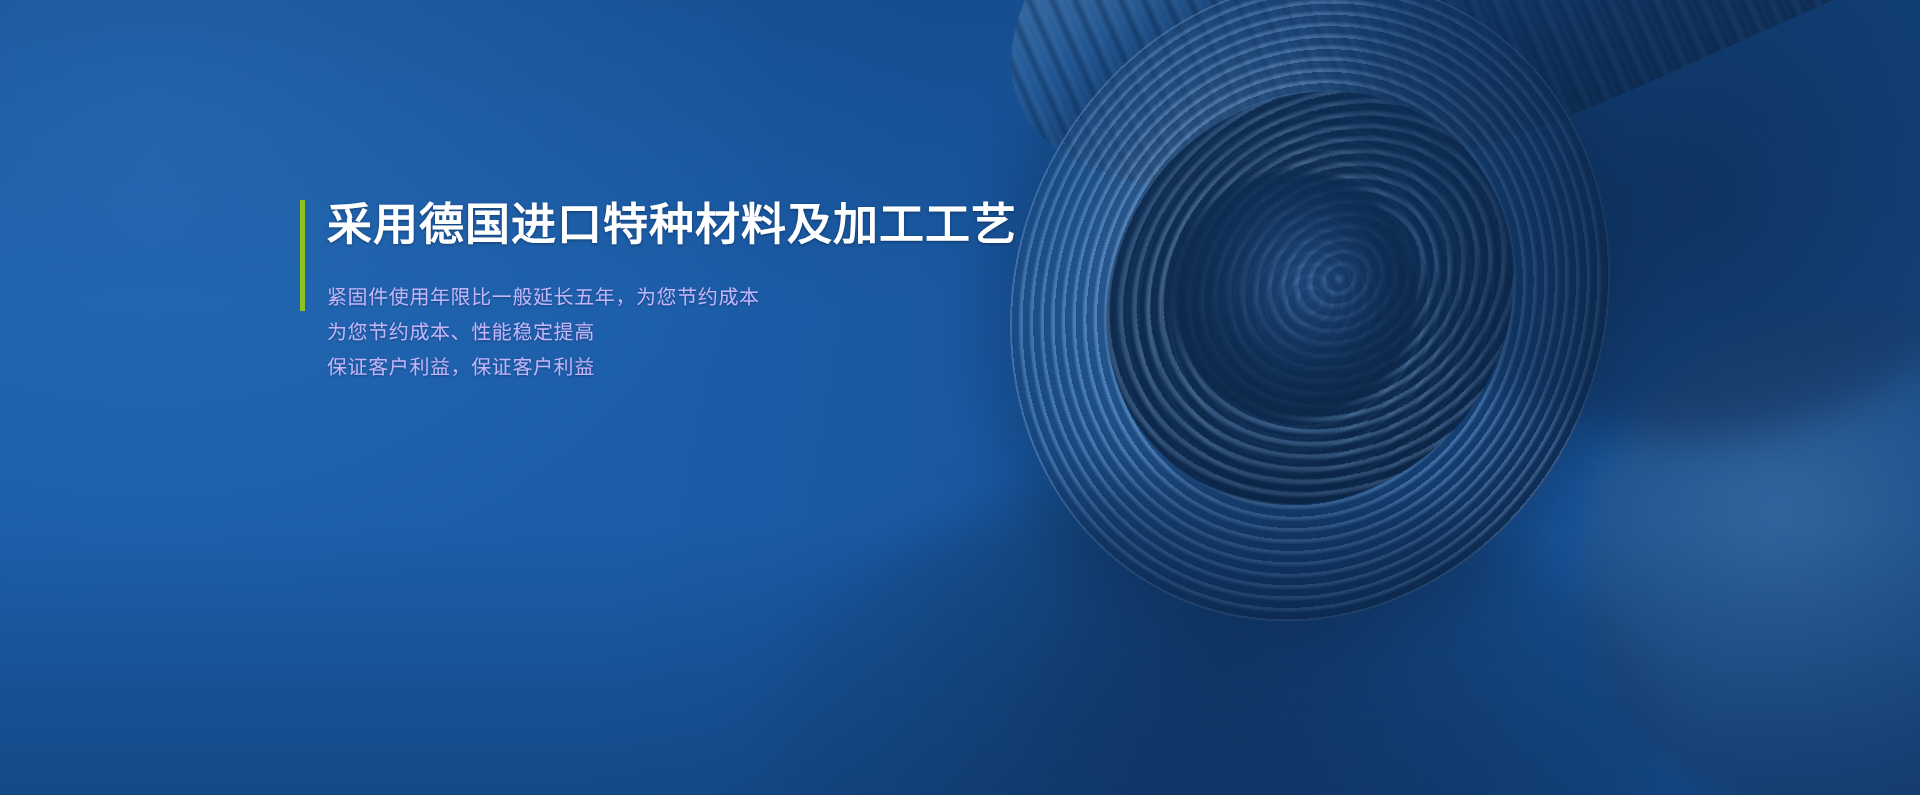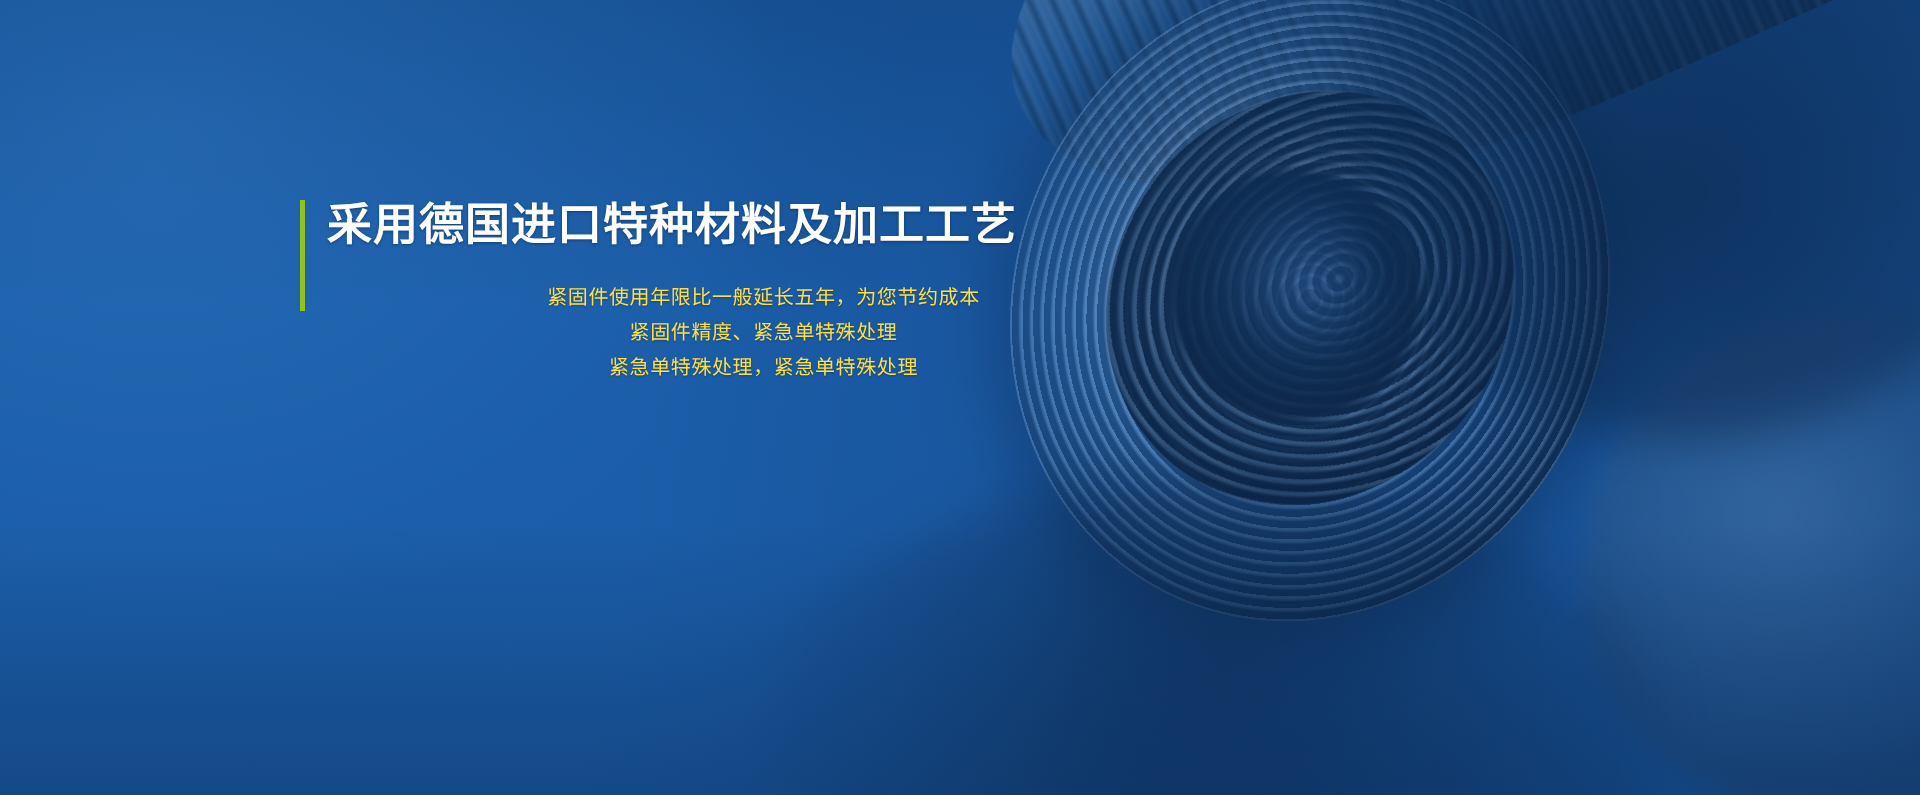--- a/index.html
+++ b/index.html
@@ -251,27 +251,26 @@
     white-space: nowrap;
     text-shadow: 0 1px 3px rgba(4,22,48,0.45);
   }
 
   .sub-list {
     margin-top: 26px;
     padding-left: 27px;
   }
 
   .sub-line {
-    color: #fde047;
+    color: #c4b5fd;
     font-size: 20px;
     line-height: 35px;
     letter-spacing: 0.6px;
     white-space: nowrap;
     text-shadow: 0 1px 2px rgba(4,22,48,0.35);
-    text-align: center;
   }
 </style>
 </head>
 <body>
 
 <div class="banner">
 
   <div class="photo-layer">
     <div class="bolt-stage">
       <div class="shank"></div>
@@ -289,18 +288,18 @@
 
   <div class="content">
 
     <div class="headline-block">
       <div class="accent-bar"></div>
       <div class="headline">采用德国进口特种材料及加工工艺</div>
     </div>
 
     <div class="sub-list">
       <div class="sub-line">紧固件使用年限比一般延长五年，为您节约成本</div>
-      <div class="sub-line">紧固件精度、紧急单特殊处理</div>
-      <div class="sub-line">紧急单特殊处理，紧急单特殊处理</div>
+      <div class="sub-line">为您节约成本、性能稳定提高</div>
+      <div class="sub-line">保证客户利益，保证客户利益</div>
     </div>
 
   </div>
 </div>
 
 </body></html>

